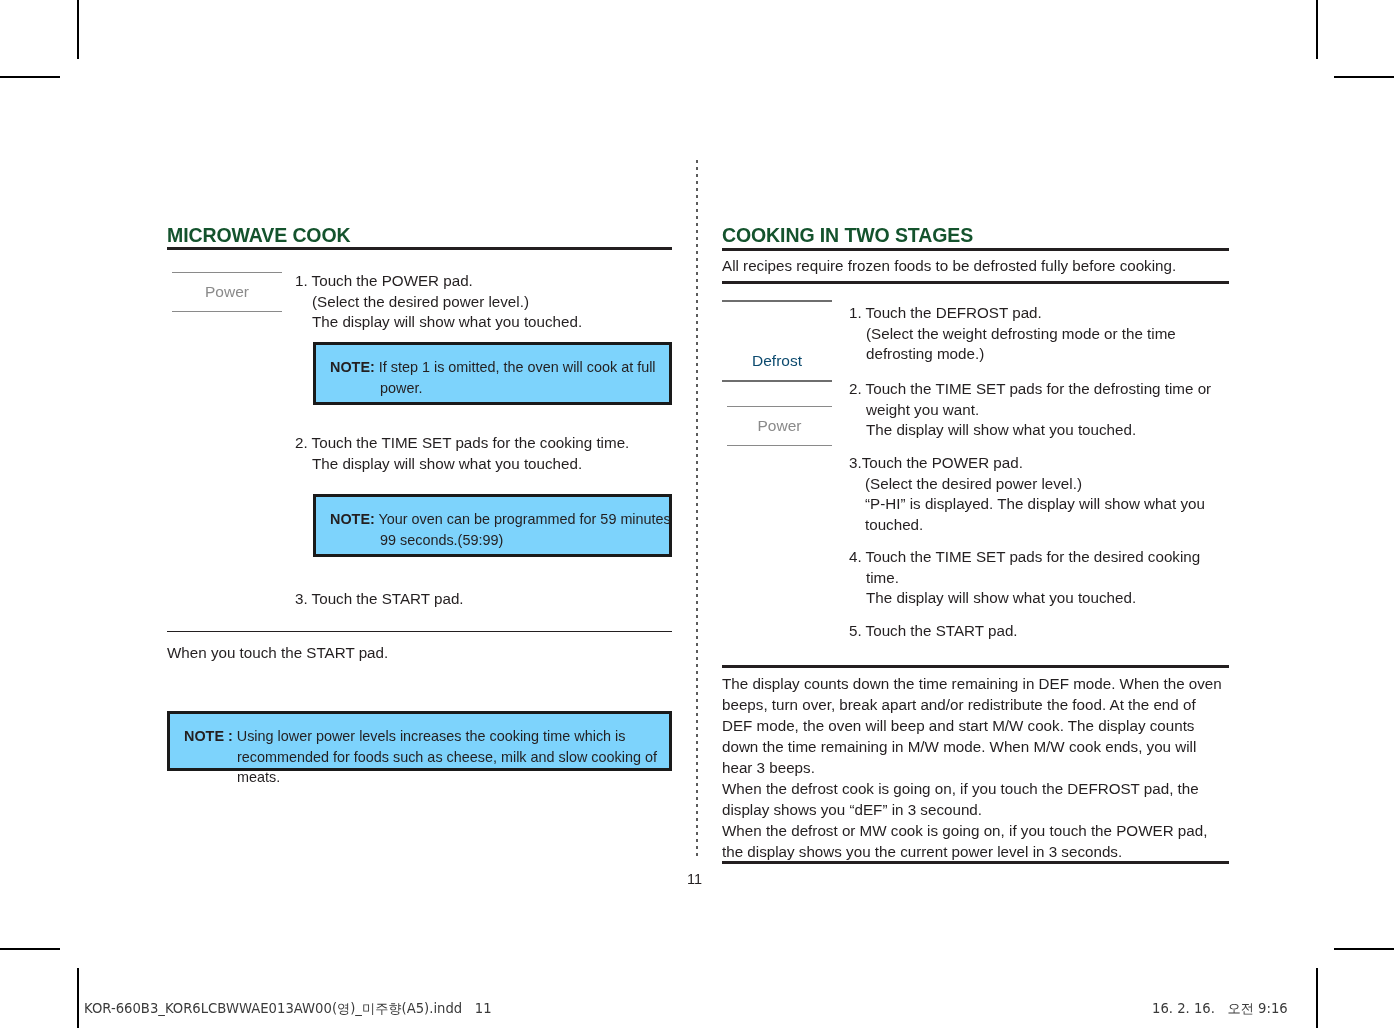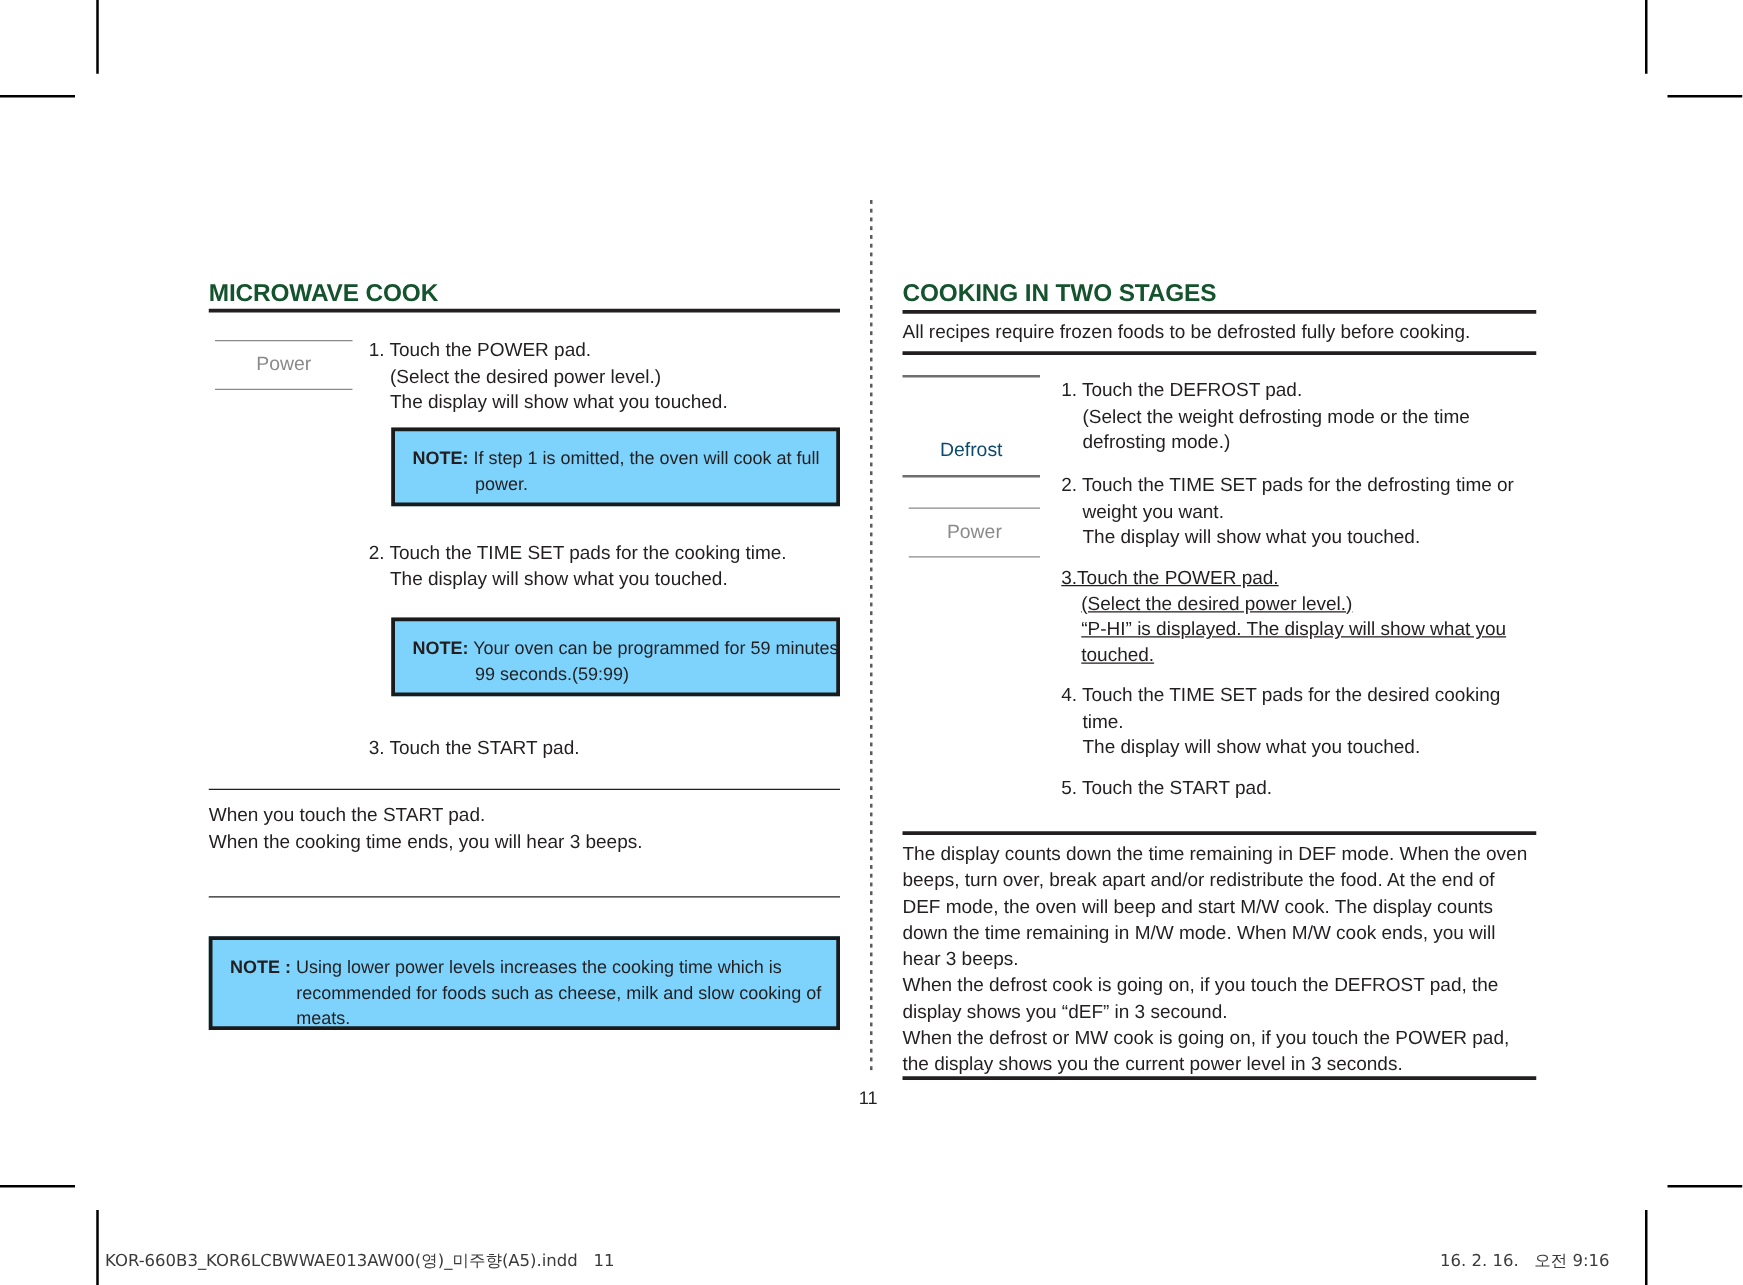--- a/index.html
+++ b/index.html
@@ -192,26 +192,25 @@
 </div>
 
 <div class="step" style="left:295px; top:589px; width:390px;">
   <span class="ln">3. Touch the START pad.</span>
 </div>
 
 <div class="rule rule-thin" style="left:167px; top:631px; width:505px;"></div>
 
 <div class="para" style="left:167px; top:642px; width:510px;">
   <span class="ln">When you touch the START pad.</span>
-  <span class="ln">When the cooking time ends, you will hear 3 beeps.</span>
 </div>
 
 <div class="rule rule-thin" style="left:167px; top:717px; width:505px;"></div>
 
-<div class="notebox" style="left:167px; top:749px; width:505px; height:75px;">
+<div class="notebox" style="left:167px; top:711px; width:505px; height:60px;">
   <span class="nb-line"><span class="nb-label">NOTE :</span><span> Using lower power levels increases the cooking time which is</span></span>
   <span class="nb-line nb-indent2">recommended for foods such as cheese, milk and slow cooking of</span>
   <span class="nb-line nb-indent2">meats.</span>
 </div>
 
 <div class="section-title" style="left:722px; top:224px;">COOKING IN TWO STAGES</div>
 <div class="rule rule-thick" style="left:722px; top:248px; width:507px;"></div>
 
 <div class="para" style="left:722px; top:255px; width:515px;">
   <span class="ln">All recipes require frozen foods to be defrosted fully before cooking.</span>
@@ -236,21 +235,21 @@
   <span class="hang">(Select the weight defrosting mode or the time</span>
   <span class="hang">defrosting mode.)</span>
 </div>
 
 <div class="step" style="left:849px; top:379px; width:400px;">
   <span class="ln">2. Touch the TIME SET pads for the defrosting time or</span>
   <span class="hang">weight you want.</span>
   <span class="hang">The display will show what you touched.</span>
 </div>
 
-<div class="step" style="left:849px; top:453px; width:400px;text-decoration:underline;">
+<div class="step" style="left:849px; top:453px; width:400px;">
   <span class="ln">3.Touch the POWER pad.</span>
   <span class="hang-wide">(Select the desired power level.)</span>
   <span class="hang-wide">“P-HI” is displayed. The display will show what you</span>
   <span class="hang-wide">touched.</span>
 </div>
 
 <div class="step" style="left:849px; top:547px; width:400px;">
   <span class="ln">4. Touch the TIME SET pads for the desired cooking</span>
   <span class="hang">time.</span>
   <span class="hang">The display will show what you touched.</span>

